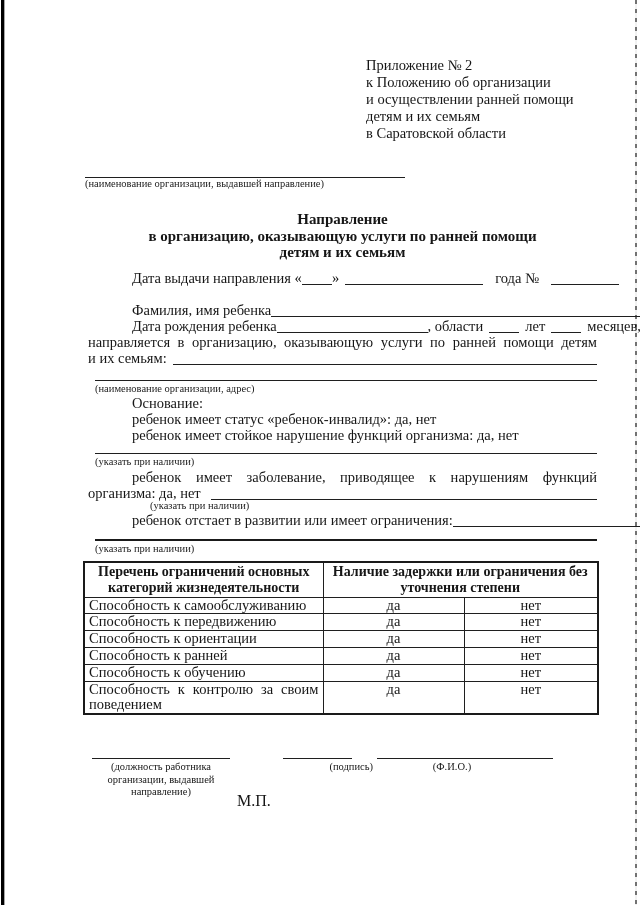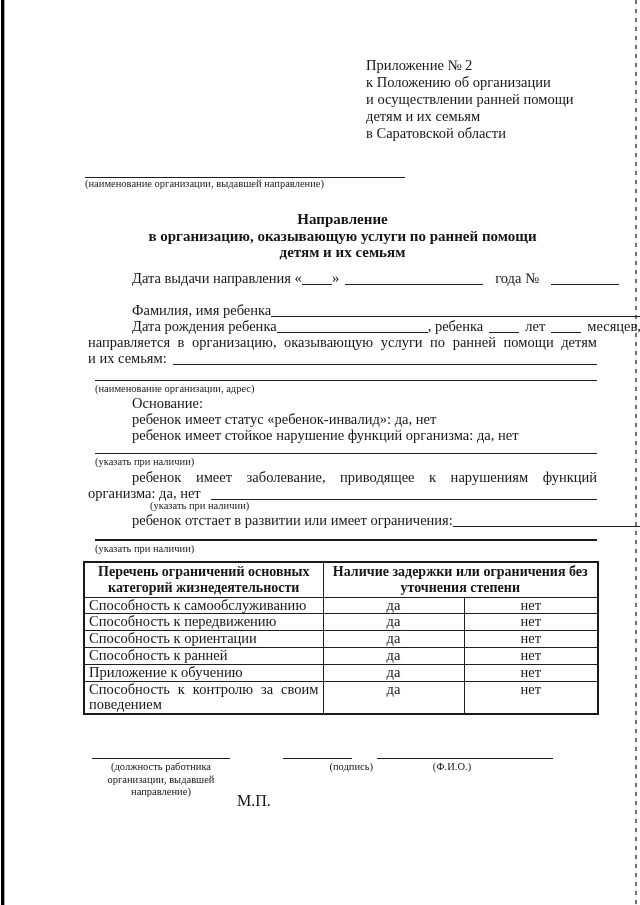--- a/index.html
+++ b/index.html
@@ -90,21 +90,21 @@
 </div>
 
 <div class="abs row indent" style="top:302px;">
   <span>Фамилия, имя ребенка</span>
   <span class="fill"></span>
 </div>
 
 <div class="abs row indent" style="top:318px;">
   <span>Дата рождения ребенка</span>
   <span class="fill"></span>
-  <span>, ребенка</span>
+  <span>, области</span>
   <span class="b gap6" style="width:30px;"></span>
   <span>лет</span>
   <span class="b gap6" style="width:30px;"></span>
   <span>месяцев,</span>
 </div>
 
 <div class="abs just" style="left:88px; top:334px; width:509px;">направляется в организацию, оказывающую услуги по ранней помощи детям</div>
 
 <div class="abs row" style="top:350px;">
   <span>и их семьям:</span>
@@ -164,21 +164,21 @@
       <td>Способность к ориентации</td>
       <td class="yn">да</td>
       <td class="yn">нет</td>
     </tr>
     <tr>
       <td>Способность к ранней</td>
       <td class="yn">да</td>
       <td class="yn">нет</td>
     </tr>
     <tr>
-      <td>Приложение к обучению</td>
+      <td>Способность к обучению</td>
       <td class="yn">да</td>
       <td class="yn">нет</td>
     </tr>
     <tr>
       <td style="text-align:justify;">Способность к контролю за своим поведением</td>
       <td class="yn">да</td>
       <td class="yn">нет</td>
     </tr>
   </tbody>
 </table>

